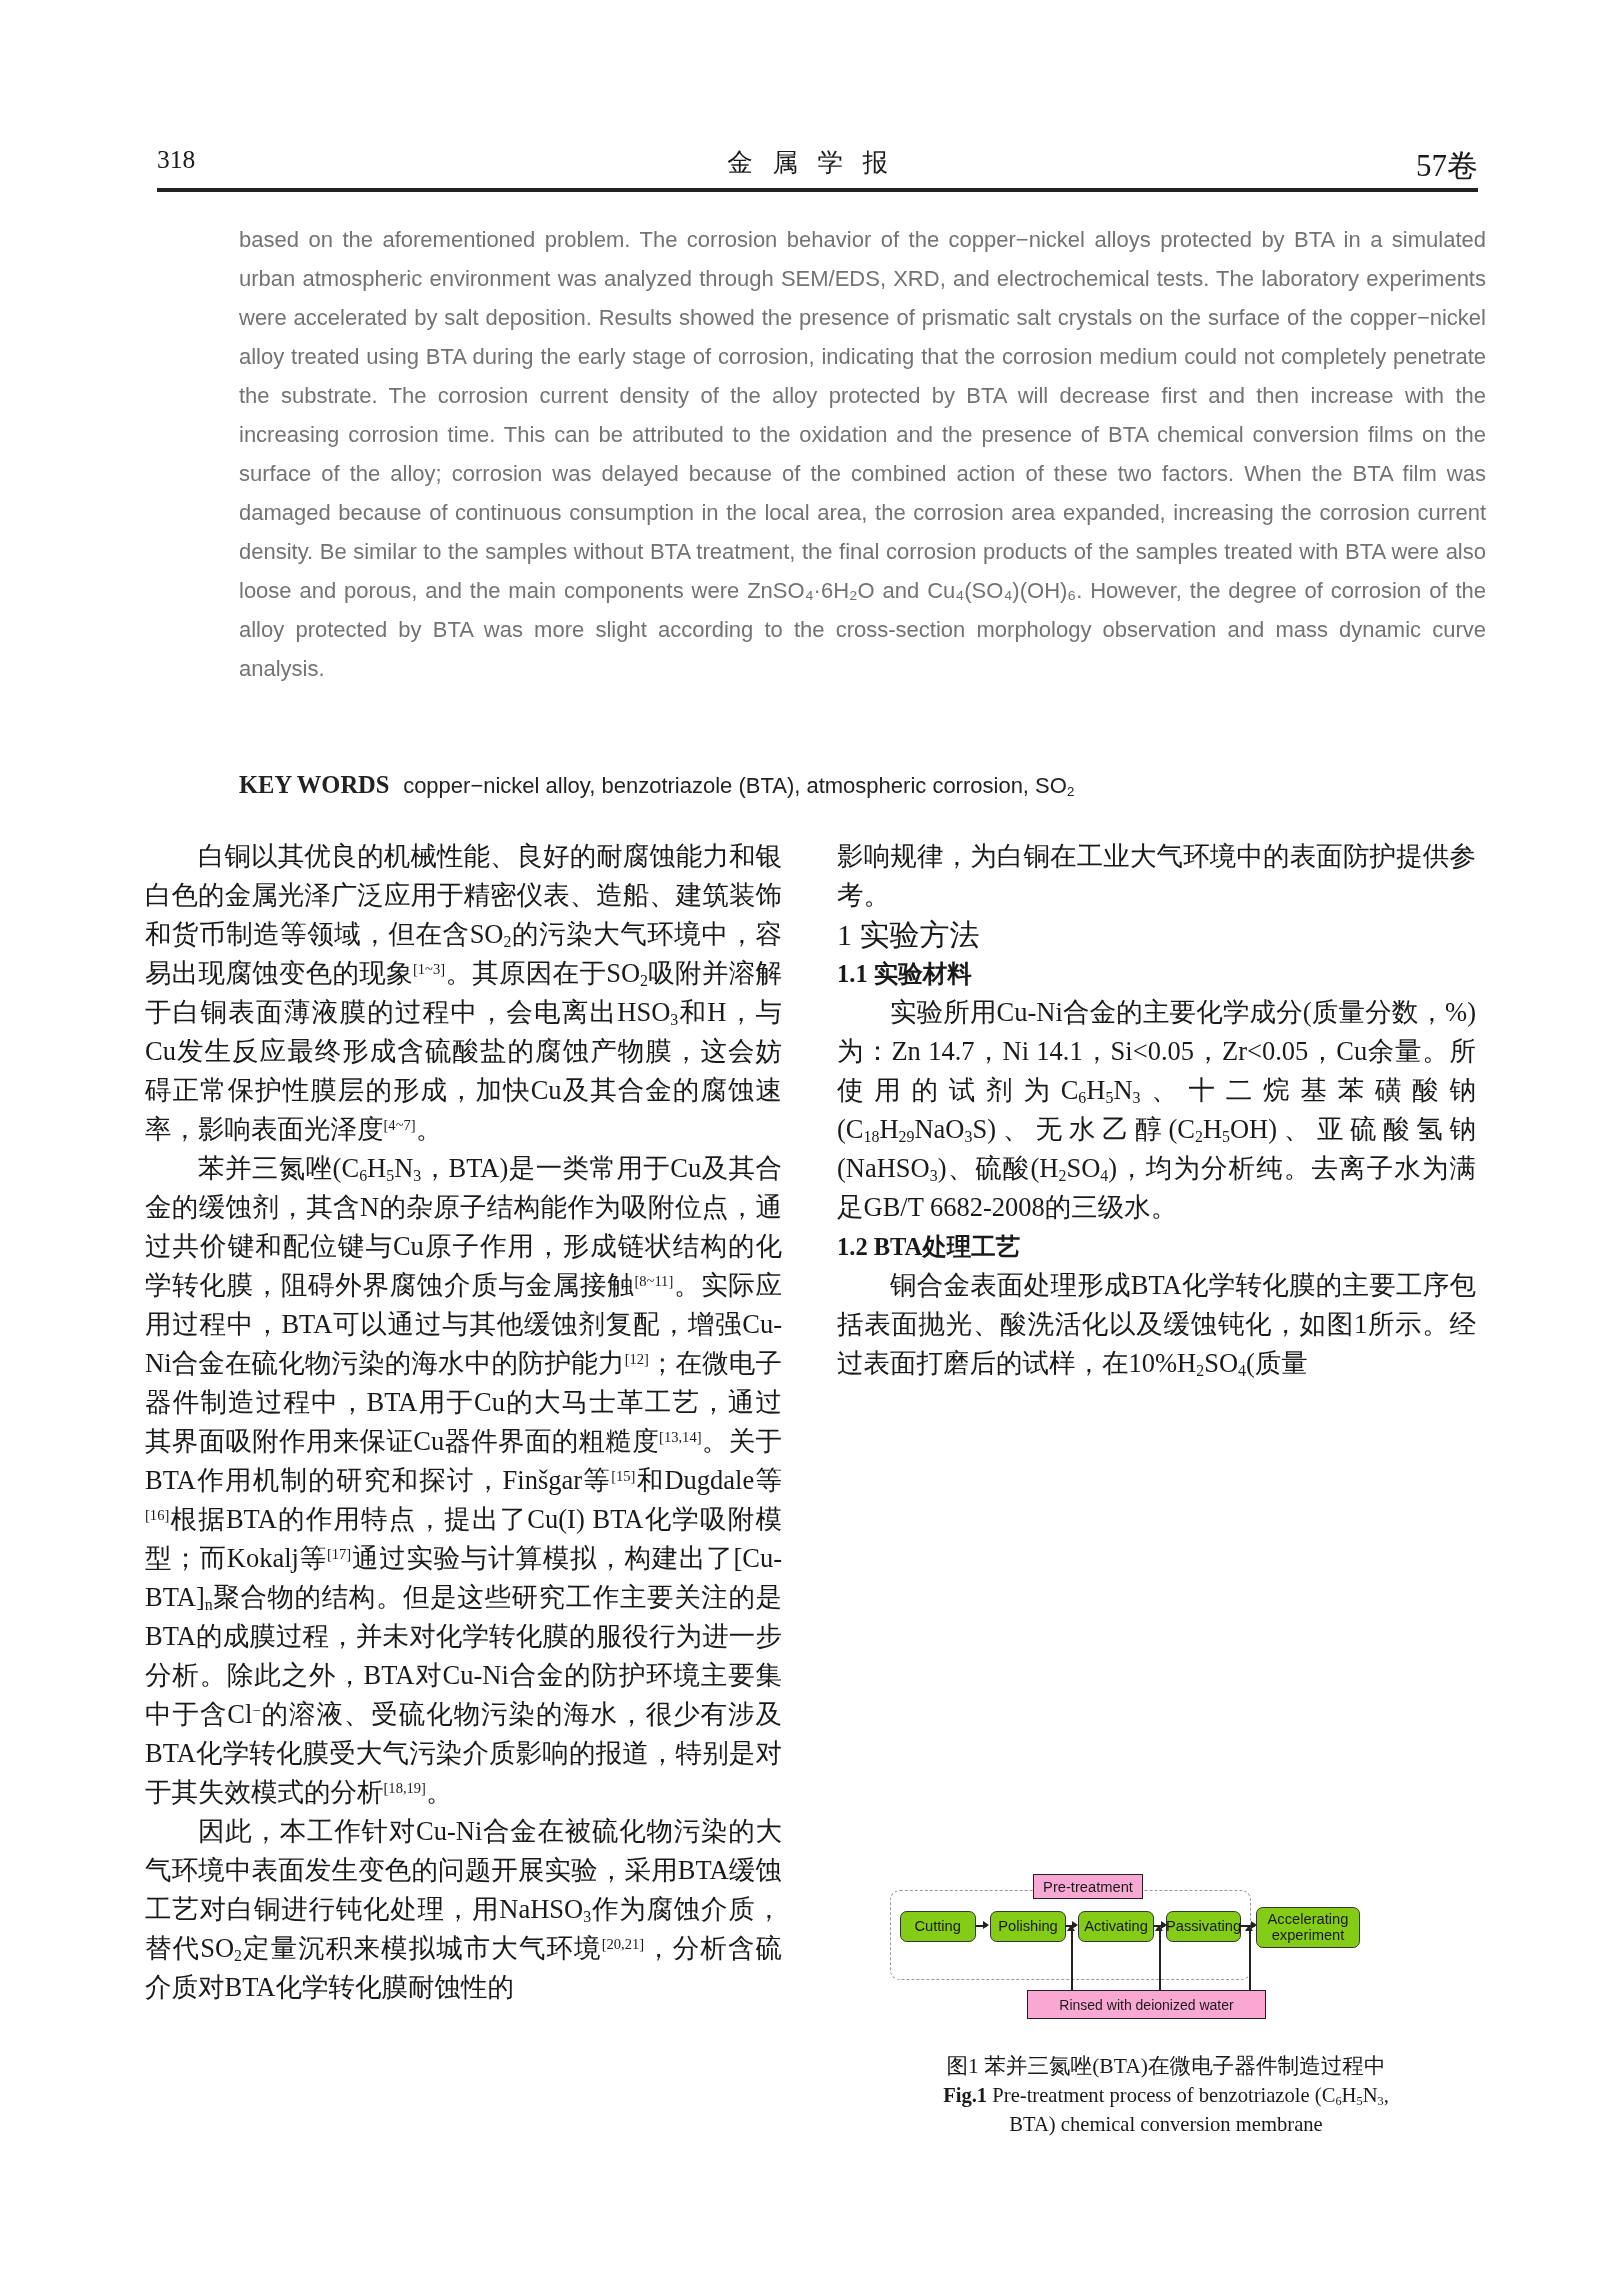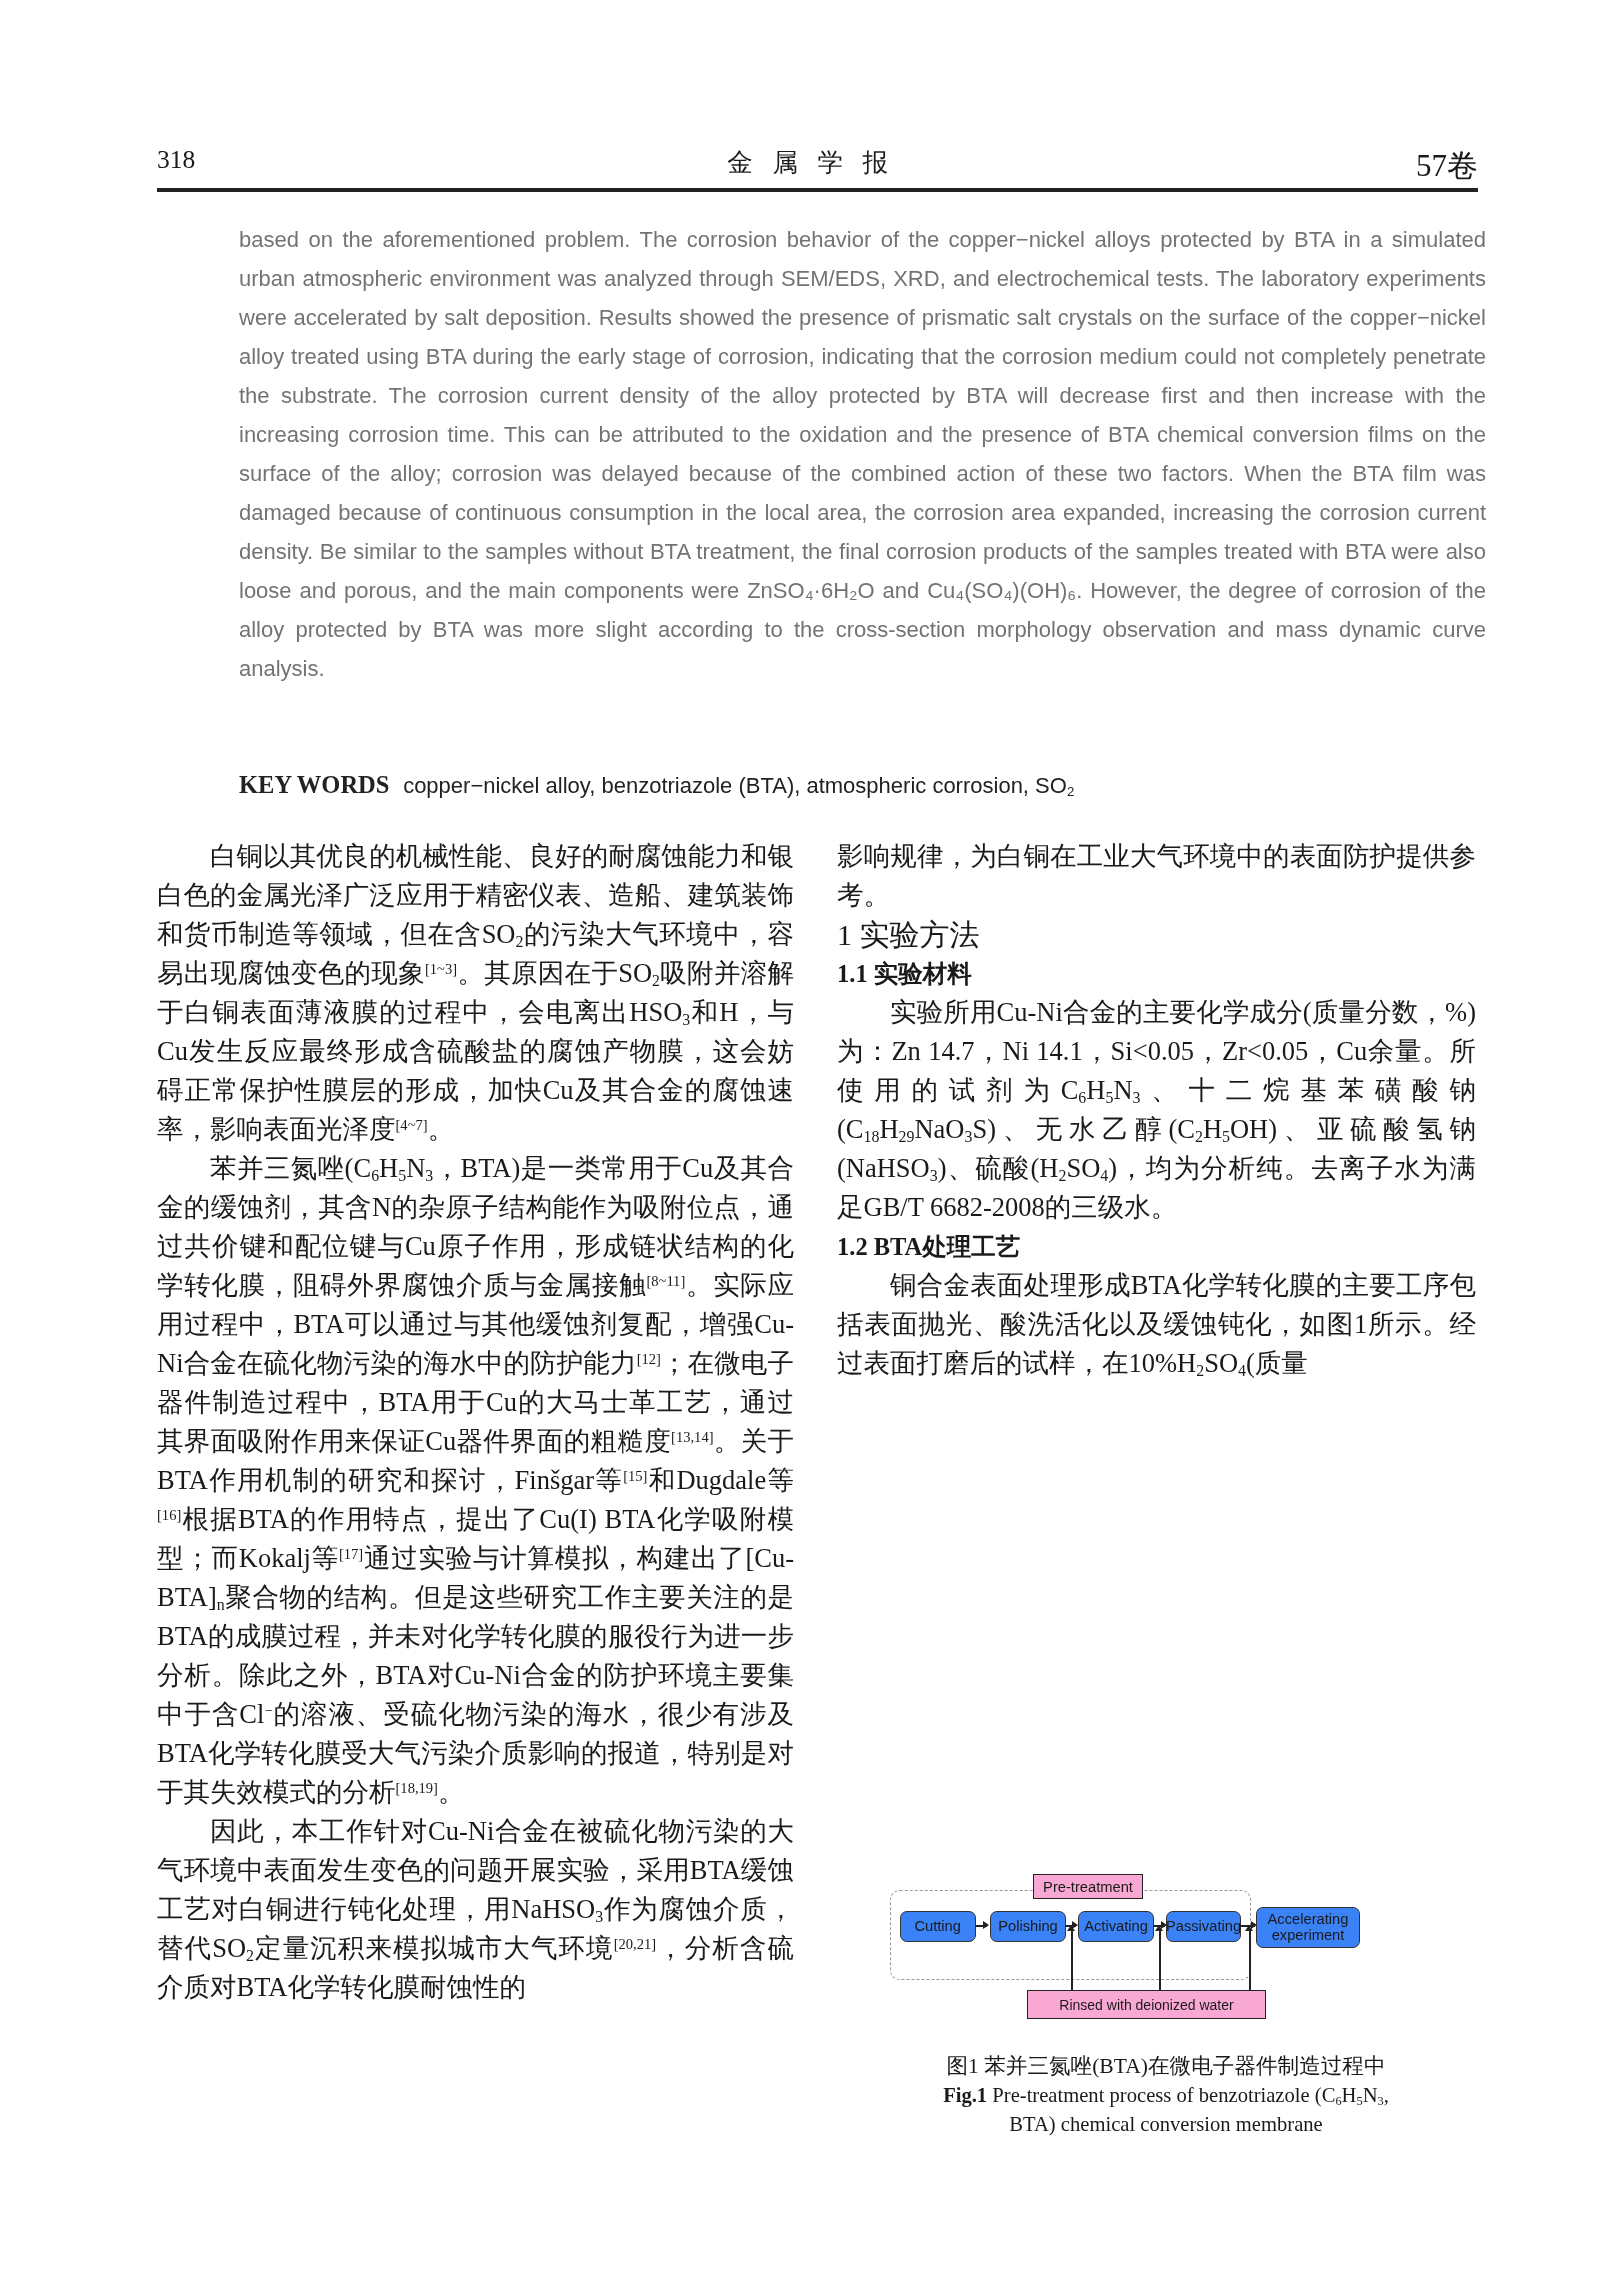--- a/index.html
+++ b/index.html
@@ -12,31 +12,31 @@
   .running-header .jt { position: absolute; left: 0; right: 0; text-align: center; top: 0; font-size: 25.5px; letter-spacing: 19.6px; }
   .running-header .vol { position: absolute; right: 0; top: 0; font-size: 31px; }
   .header-rule { position: absolute; left: 157px; top: 188px; width: 1321px; height: 3.9px; background: #222; }
 
   .abstract { position: absolute; left: 239px; top: 220px; width: 1247px; font-size: 22px; line-height: 39px; text-align: justify; color: #737373; }
   .abstract p { margin: 0; }
   .keywords { position: absolute; left: 239px; top: 765px; width: 1247px; font-size: 22px; line-height: 39px; color: #222; }
   .keywords .kw-label { font-family: "Liberation Serif", serif; font-weight: bold; font-size: 24.5px; margin-right: 13.7px; }
 
   .col { position: absolute; top: 837px; font-size: 26.5px; line-height: 39px; text-align: justify; }
-  .col-left { left: 157px; width: 637px; }
+  .col-left { left: 145px; width: 637px; }
   .col-right { left: 837px; width: 639px; }
   .col p { margin: 0; text-indent: 2em; }
   .col p.noindent { text-indent: 0; }
   sub { font-size: 60%; vertical-align: -0.25em; line-height: 0; }
   sup { font-size: 55%; vertical-align: 0.55em; line-height: 0; }
   .h1 { font-size: 30px; margin: 13.7px 0 13.7px 0; text-indent: 0 !important; font-weight: normal; }
   .h2 { font-size: 24.5px; font-weight: bold; text-indent: 0 !important; margin: 0; }
 
   .figure { position: absolute; left: 886px; top: 1870px; width: 559px; height: 167px; }
-  .fig-box { position: absolute; border: 1.5px solid #333; border-radius: 6.9px; font-family: "Liberation Sans", sans-serif; font-size: 14.7px; display: flex; align-items: center; justify-content: center; text-align: center; background: #3b82f6; line-height: 15.7px; }
+  .fig-box { position: absolute; border: 1.5px solid #333; border-radius: 6.9px; font-family: "Liberation Sans", sans-serif; font-size: 14.7px; display: flex; align-items: center; justify-content: center; text-align: center; background: #84cc16; line-height: 15.7px; }
   .fig-dash { position: absolute; left: 3.9px; top: 19.6px; width: 359px; height: 88px; border: 1.5px dashed #999; border-radius: 9.8px; }
   .fig-label { position: absolute; border: 1.5px solid #222; font-family: "Liberation Sans", sans-serif; font-size: 14.7px; display: flex; align-items: center; justify-content: center; background: #f9a8d4; }
   .arrow { position: absolute; height: 2px; background: #222; }
   .arrow::after { content: ""; position: absolute; right: -2px; top: -3.9px; border-left: 6.9px solid #222; border-top: 4.9px solid transparent; border-bottom: 4.9px solid transparent; }
   .vline { position: absolute; width: 2px; background: #222; }
   .vline::before { content: ""; position: absolute; left: -3.9px; top: -3.9px; border-bottom: 6.9px solid #222; border-left: 4.9px solid transparent; border-right: 4.9px solid transparent; }
 
   .caption { position: absolute; left: 882px; top: 2052px; width: 568px; text-align: center; font-size: 20.6px; line-height: 29px; }
   .caption .cn { font-size: 21.6px; }
   .caption .en-lead { font-weight: bold; }

